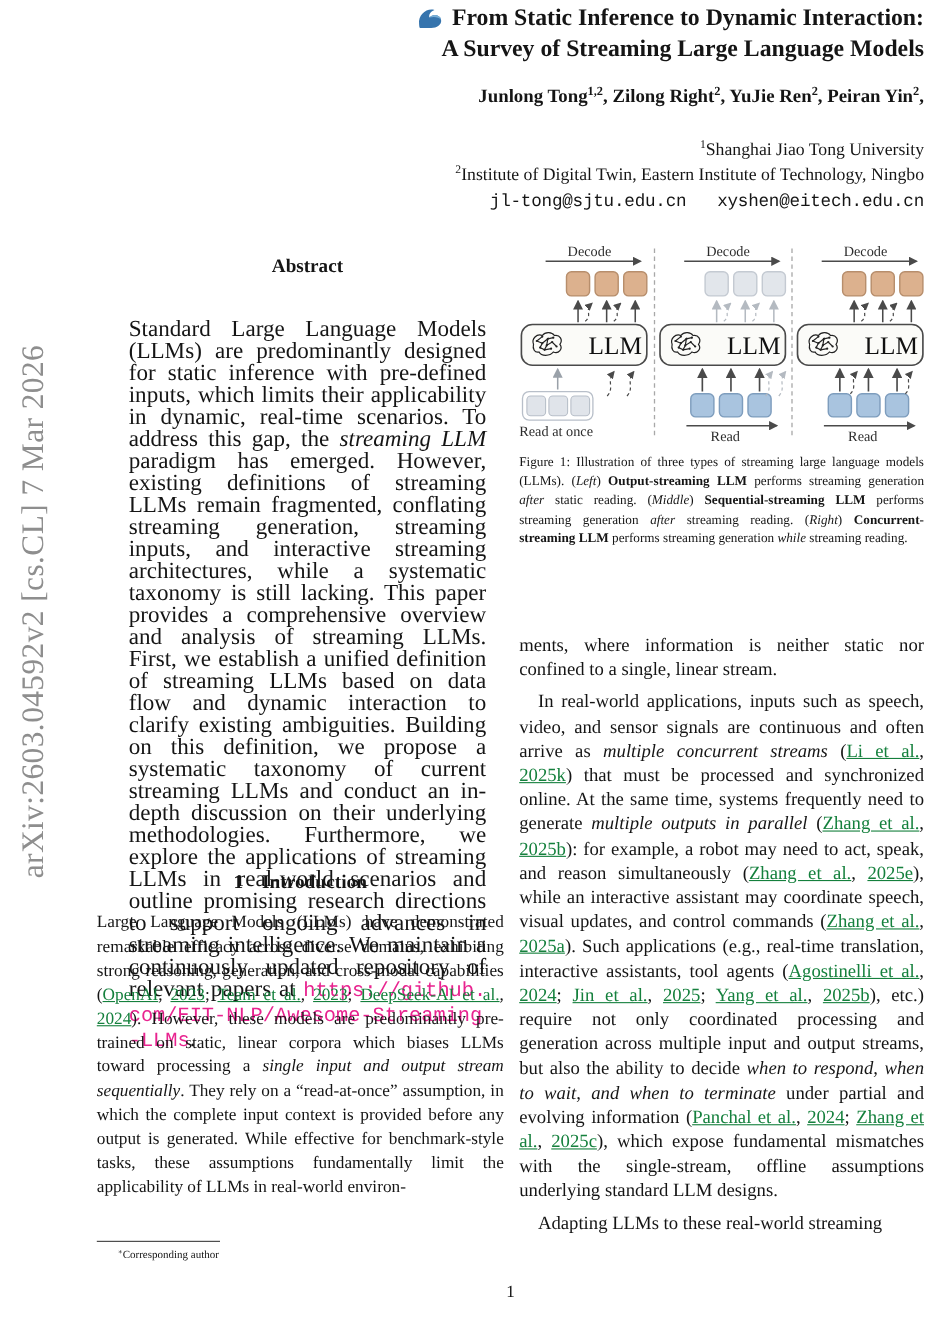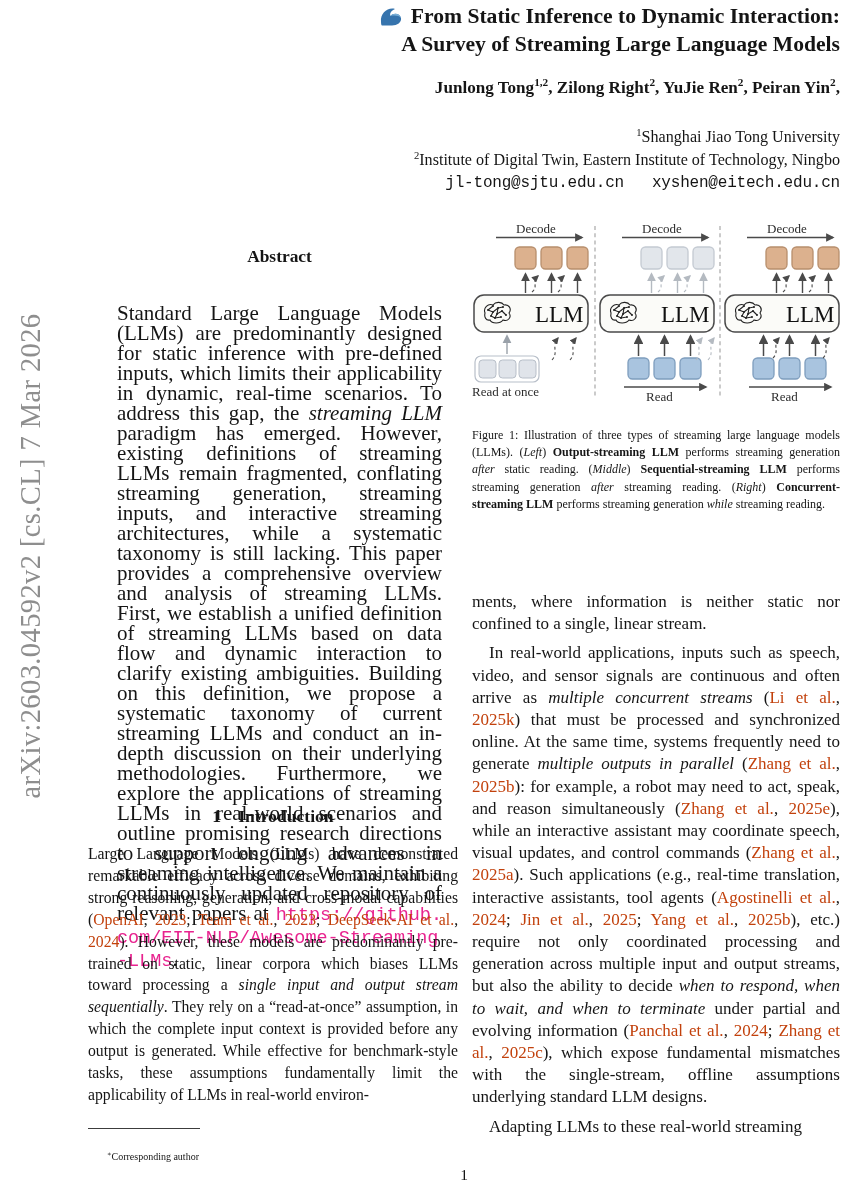--- a/index.html
+++ b/index.html
@@ -13,40 +13,40 @@
   
   .hdr{position:absolute;left:88px;width:752px;text-align:right;}
   .title-line{font-weight:bold;font-size:21.6px;line-height:27px;}
   .wave-svg{display:inline-block;vertical-align:-4px;margin-right:7px;}
   .authors-line{font-weight:bold;font-size:17.1px;line-height:24px;}
   .affil-line{font-size:16.1px;line-height:22px;}
   .emails-line{font-family:Liberation Mono, monospace;font-size:16px;letter-spacing:-.2px;}
   .email-gap{display:inline-block;width:28px;}
 
   
-  .colblock{position:absolute;text-align:justify;margin-top:15px;}
+  .colblock{position:absolute;text-align:justify;}
   .colblock p{margin:0;}
   #abstract-head{left:117px;top:231px;width:325px;text-align:center;font-weight:bold;font-size:17.4px;}
   #abstract-body{left:117px;top:288px;width:325px;font-size:21px;line-height:20px;hyphens:auto;}
   #intro-head{left:88px;top:791px;width:370px;font-weight:bold;font-size:17.6px;text-align:center;}
   #intro-head .sec-num{margin-right:17px;}
   #intro-body{left:88px;top:828px;width:370px;font-size:15.7px;line-height:21.9px;hyphens:auto;}
   #right-body{left:472px;top:576px;width:368px;font-size:17px;line-height:22.2px;hyphens:auto;}
   #right-body p + p{margin-top:7px;}
   .para-indent{text-indent:17px;}
 
   
   #figure-canvas{position:absolute;left:472px;top:220px;width:370px;height:184px;}
   #figure-caption{left:472px;top:412px;width:368px;font-size:12px;line-height:17.2px;hyphens:auto;}
   .figsvg text{font-family:"Liberation Serif","DejaVu Serif",serif;}
 
   
   .seg-i{font-style:italic;}
   .seg-b{font-weight:bold;}
-  .seg-link{color:#c2410c;}
+  .seg-link{color:#15803d;text-decoration:underline;}
   .seg-url{color:#e8238f;font-family:"Liberation Mono","DejaVu Sans Mono",monospace;
            font-size:.88em;word-break:break-all;}
   .seg-sup{vertical-align:super;font-size:.66em;line-height:0;}
   .seg-supstar{vertical-align:super;font-size:.66em;line-height:0;color:#7d8ea6;}
 
   
   #footnote-rule{position:absolute;left:88px;top:1128px;width:112px;border-top:1.6px solid #3c3c3c;}
   #footnote{left:88px;top:1136px;width:370px;font-size:10px;text-align:left;text-indent:19px;}
 
   #page-number{position:absolute;left:88px;top:1166px;width:752px;text-align:center;font-size:15.5px;}

